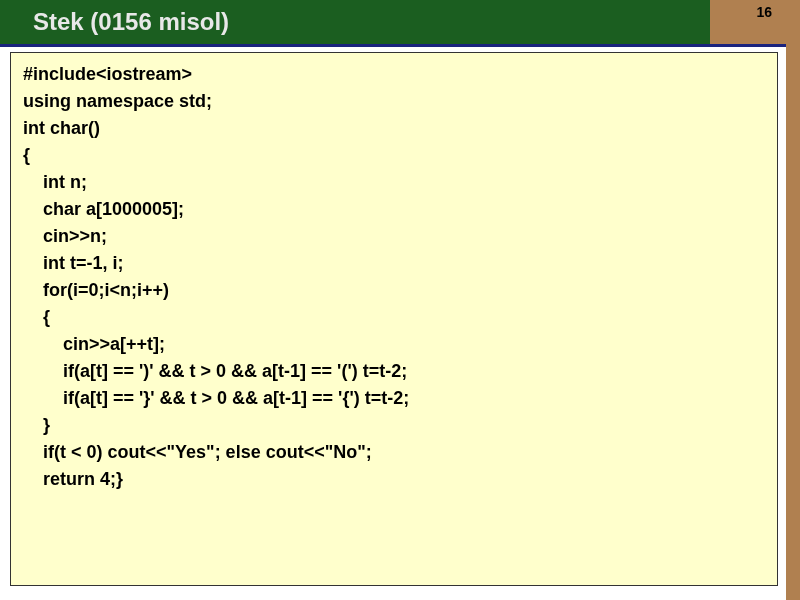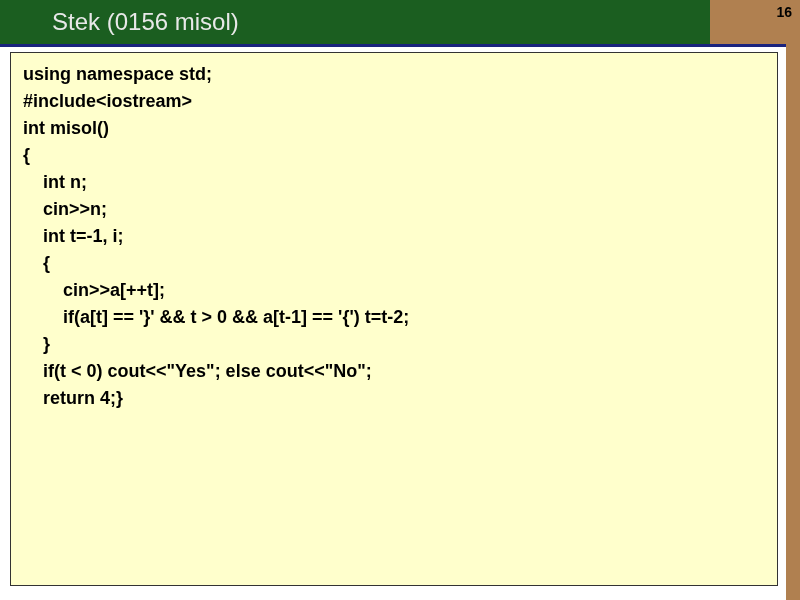--- a/index.html
+++ b/index.html
@@ -34,34 +34,34 @@
     width: 100%;
     height: 44px;
     background: #1b5e20;
     display: flex;
     align-items: center;
     position: relative;
   }
   .title {
     color: #e8e8e8;
     font-size: 24px;
-    padding-left: 52px;
-    font-weight: normal;
+    padding-left: 33px;
+    font-weight: bold;
   }
   .page-badge {
     position: absolute;
     right: 0;
     top: 0;
     width: 90px;
     height: 44px;
     background: #b08050;
     display: flex;
     align-items: flex-start;
     justify-content: flex-end;
-    padding: 4px 8px 0 0;
+    padding: 4px 28px 0 0;
   }
   .page-num {
     color: #000;
     font-size: 14px;
     font-weight: bold;
   }
   .underline {
     width: 100%;
     height: 3px;
     background: #1a237e;
@@ -155,26 +155,29 @@
 <div class="header">
   <div class="title">Stek (0156 misol)</div>
   <div class="page-badge">
     <span class="page-num">16</span>
   </div>
 </div>
 <div class="underline"></div>
 <div class="right-sidebar"></div>
 
 <div class="code-box">
+  <div class="code-line">#include&lt;iostream&gt;</div>
   <div class="code-line">using namespace std;</div>
-  <div class="code-line">#include&lt;iostream&gt;</div>
-  <div class="code-line">int misol()</div>
+  <div class="code-line">int char()</div>
   <div class="code-line">{</div>
   <div class="code-line">    int n;</div>
+  <div class="code-line">    char a[1000005];</div>
   <div class="code-line">    cin&gt;&gt;n;</div>
   <div class="code-line">    int t=-1, i;</div>
+  <div class="code-line">    for(i=0;i&lt;n;i++)</div>
   <div class="code-line">    {</div>
   <div class="code-line">        cin&gt;&gt;a[++t];</div>
+  <div class="code-line">        if(a[t] == ')' &amp;&amp; t &gt; 0 &amp;&amp; a[t-1] == '(') t=t-2;</div>
   <div class="code-line">        if(a[t] == '}' &amp;&amp; t &gt; 0 &amp;&amp; a[t-1] == '{') t=t-2;</div>
   <div class="code-line">    }</div>
   <div class="code-line">    if(t &lt; 0) cout&lt;&lt;"Yes"; else cout&lt;&lt;"No";</div>
   <div class="code-line">    return 4;}</div>
 </div>
 
 </body></html>

